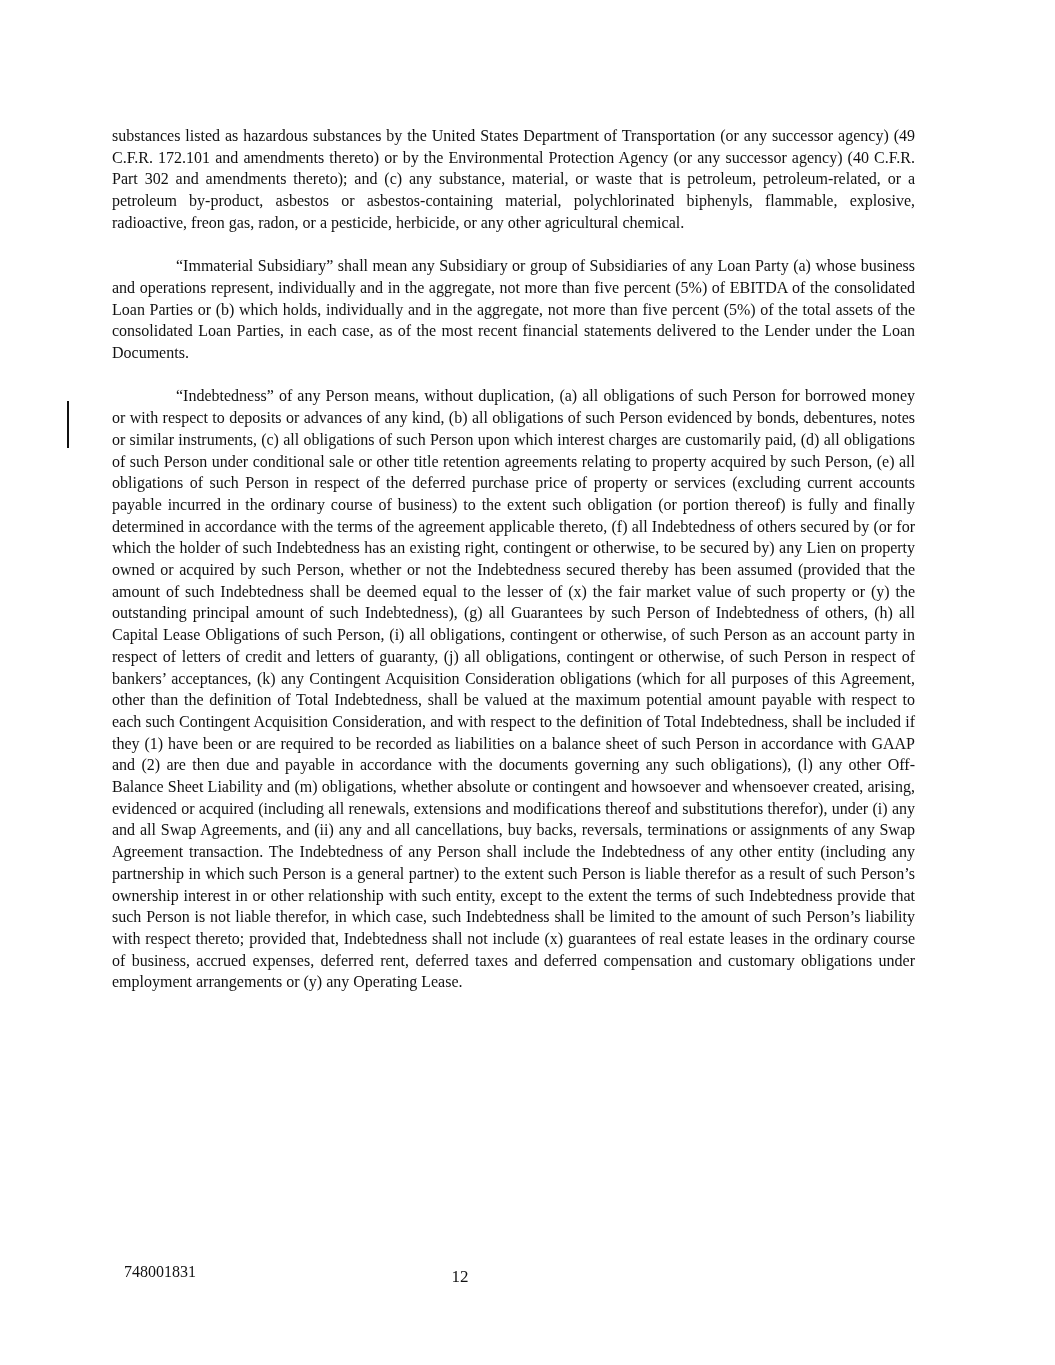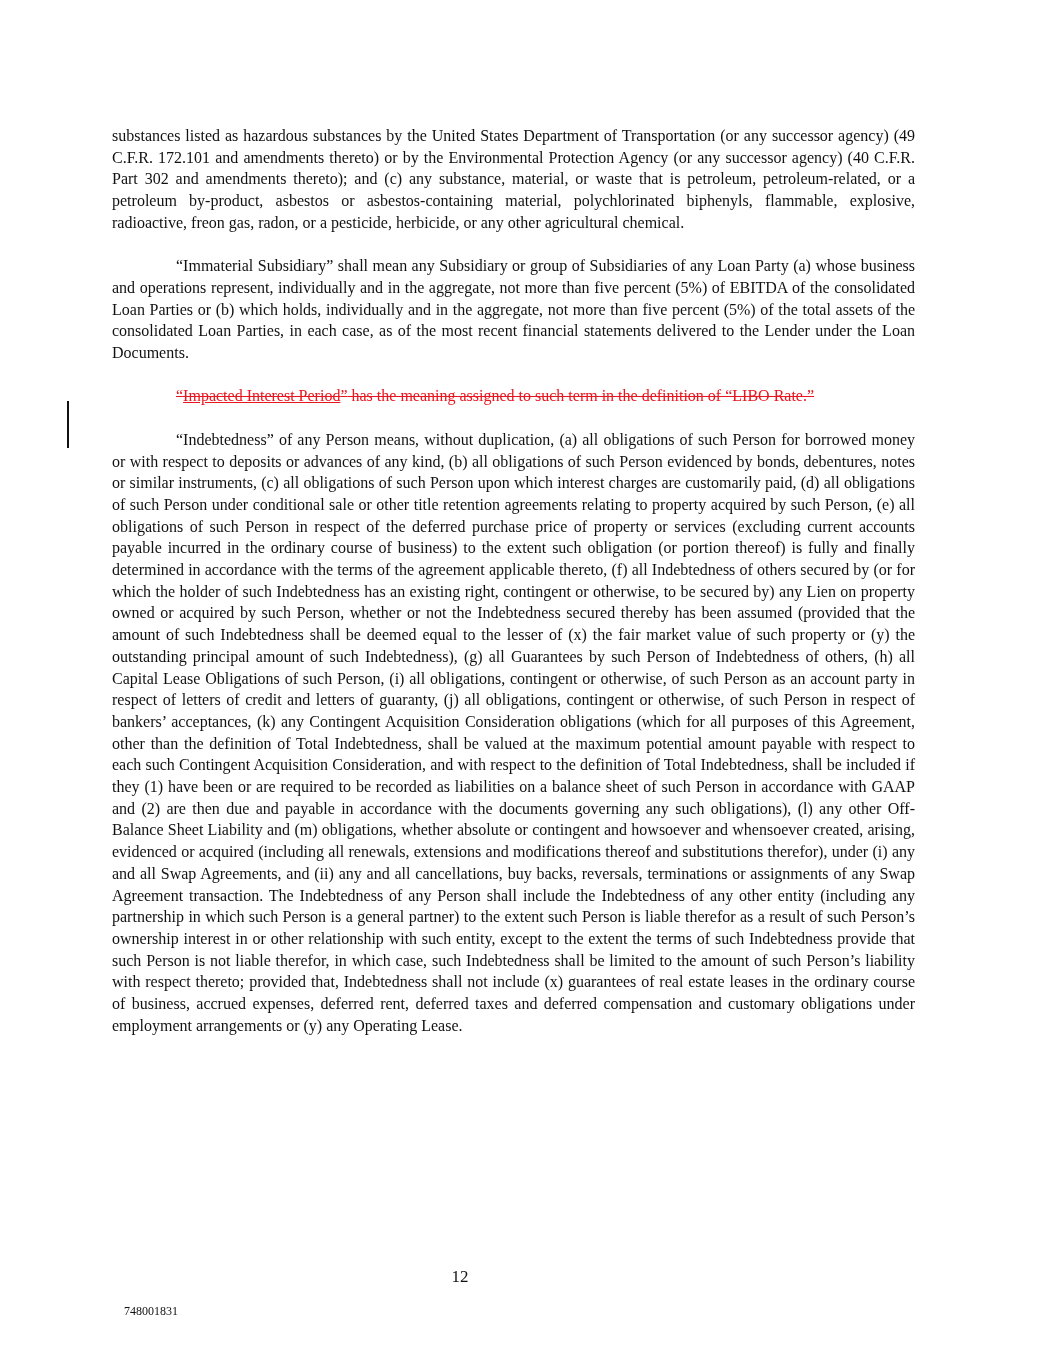--- a/index.html
+++ b/index.html
@@ -52,44 +52,41 @@
       position: absolute;
       left: 0;
       width: 920px;
       top: 1267px;
       text-align: center;
       font-size: 17px;
     }
     .doc-id {
       position: absolute;
       left: 124px;
-      top: 1304px;
-      font-size: 12px;
+      top: 1263px;
+      font-size: 16px;
     }
   </style>
 </head>
 <body>
 
 <div>
 
   <div class="change-bar"></div>
 
   <div class="page">
 
     <p class="para">
       <span>substances listed as hazardous substances by the United States Department of Transportation (or any successor agency) (49 C.F.R. 172.101 and amendments thereto) or by the Environmental Protection Agency (or any successor agency) (40 C.F.R. Part 302 and amendments thereto); and (c) any substance, material, or waste that is petroleum, petroleum-related, or a petroleum by-product, asbestos or asbestos-containing material, polychlorinated biphenyls, flammable, explosive, radioactive, freon gas, radon, or a pesticide, herbicide, or any other agricultural chemical.</span>
     </p>
 
     <p class="para indent">
       <span>“</span><span class="term">Immaterial Subsidiary</span><span>”</span><span> shall mean any Subsidiary or group of Subsidiaries of any Loan Party (a) whose business and operations represent, individually and in the aggregate, not more than five percent (5%) of EBITDA of the consolidated Loan Parties or (b) which holds, individually and in the aggregate, not more than five percent (5%) of the total assets of the consolidated Loan Parties, in each case, as of the most recent financial statements delivered to the Lender under the Loan Documents.</span>
     </p>
 
-    <p class="para indent deleted">
-      <span>“</span><span class="term">Impacted Interest Period</span><span>”</span><span> has the meaning assigned to such term in the definition of “LIBO Rate.”</span>
-    </p>
 
     <p class="para indent">
       <span>“</span><span class="term">Indebtedness</span><span>”</span><span> of any Person means, without duplication, (a) all obligations of such Person for borrowed money or with respect to deposits or advances of any kind, (b) all obligations of such Person evidenced by bonds, debentures, notes or similar instruments, (c) all obligations of such Person upon which interest charges are customarily paid, (d) all obligations of such Person under conditional sale or other title retention agreements relating to property acquired by such Person, (e) all obligations of such Person in respect of the deferred purchase price of property or services (excluding current accounts payable incurred in the ordinary course of business) to the extent such obligation (or portion thereof) is fully and finally determined in accordance with the terms of the agreement applicable thereto, (f) all Indebtedness of others secured by (or for which the holder of such Indebtedness has an existing right, contingent or otherwise, to be secured by) any Lien on property owned or acquired by such Person, whether or not the Indebtedness secured thereby has been assumed (provided that the amount of such Indebtedness shall be deemed equal to the lesser of (x) the fair market value of such property or (y) the outstanding principal amount of such Indebtedness), (g) all Guarantees by such Person of Indebtedness of others, (h) all Capital Lease Obligations of such Person, (i) all obligations, contingent or otherwise, of such Person as an account party in respect of letters of credit and letters of guaranty, (j) all obligations, contingent or otherwise, of such Person in respect of bankers’ acceptances, (k) any Contingent Acquisition Consideration obligations (which for all purposes of this Agreement, other than the definition of Total Indebtedness, shall be valued at the maximum potential amount payable with respect to each such Contingent Acquisition Consideration, and with respect to the definition of Total Indebtedness, shall be included if they (1) have been or are required to be recorded as liabilities on a balance sheet of such Person in accordance with GAAP and (2) are then due and payable in accordance with the documents governing any such obligations), (l) any other Off-Balance Sheet Liability and (m) obligations, whether absolute or contingent and howsoever and whensoever created, arising, evidenced or acquired (including all renewals, extensions and modifications thereof and substitutions therefor), under (i) any and all Swap Agreements, and (ii) any and all cancellations, buy backs, reversals, terminations or assignments of any Swap Agreement transaction.  The Indebtedness of any Person shall include the Indebtedness of any other entity (including any partnership in which such Person is a general partner) to the extent such Person is liable therefor as a result of such Person’s ownership interest in or other relationship with such entity, except to the extent the terms of such Indebtedness provide that such Person is not liable therefor, in which case, such Indebtedness shall be limited to the amount of such Person’s liability with respect thereto; provided that, Indebtedness shall not include (x) guarantees of real estate leases in the ordinary course of business, accrued expenses, deferred rent, deferred taxes and deferred compensation and customary obligations under employment arrangements or (y) any Operating Lease.</span>
     </p>
 
   </div>
 
   <div class="page-number">12</div>
   <div class="doc-id">748001831</div>
 

